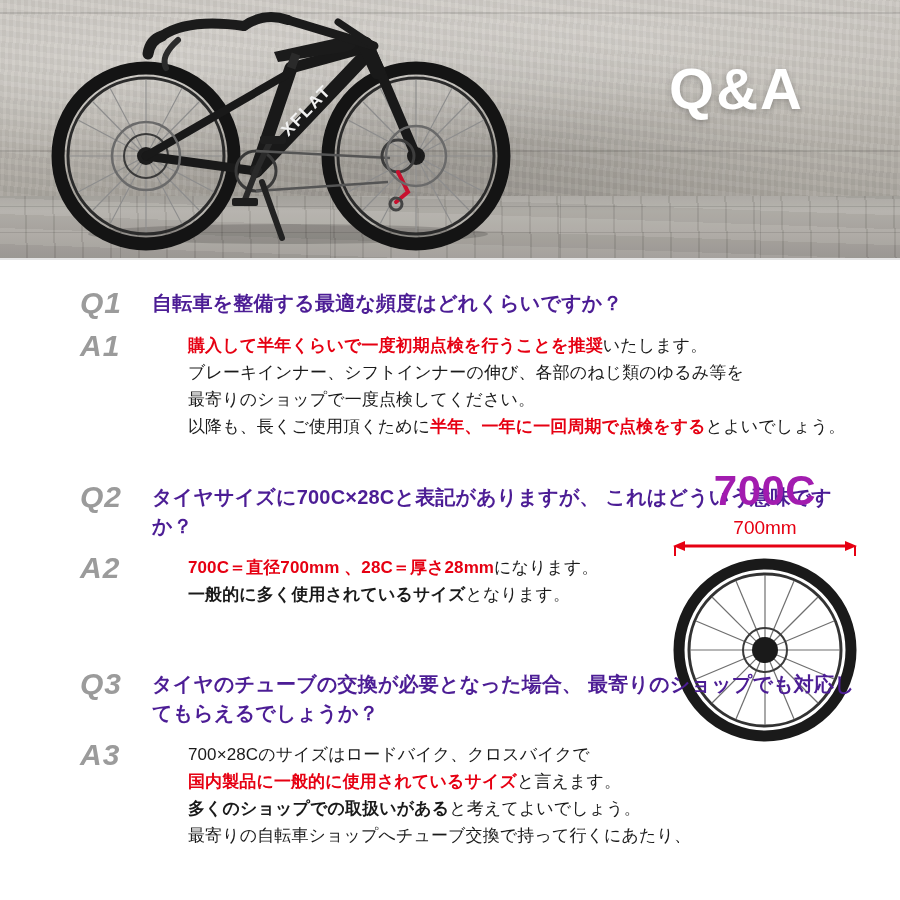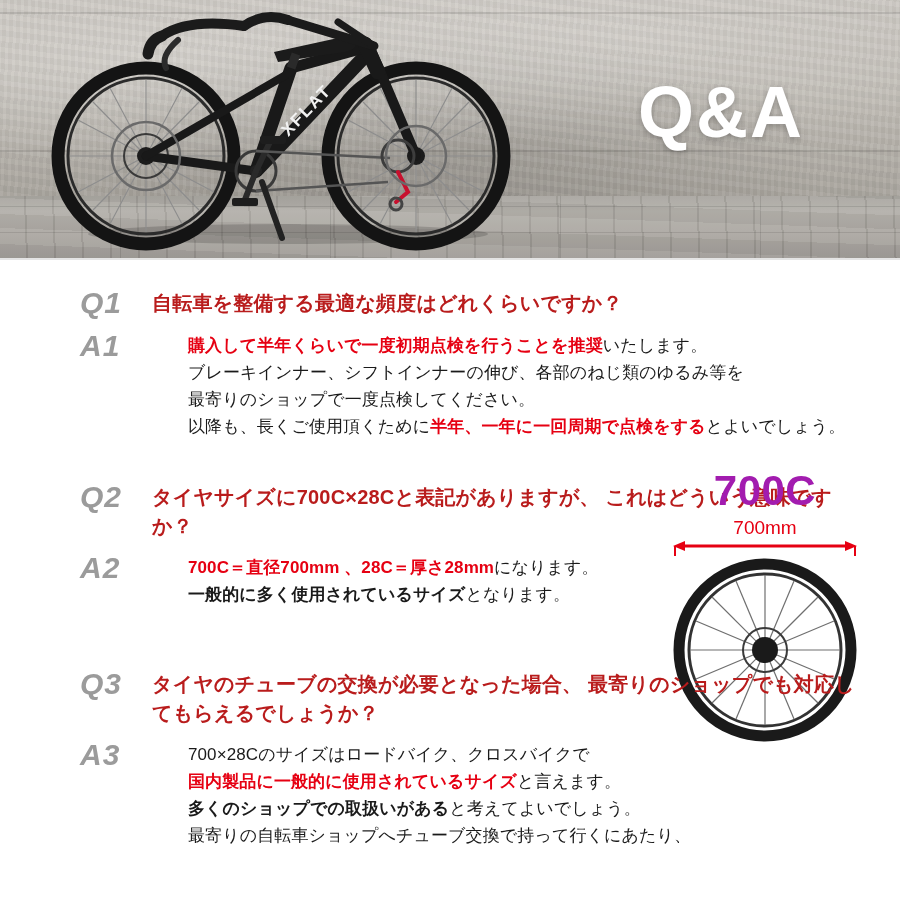--- a/index.html
+++ b/index.html
@@ -65,22 +65,22 @@
     opacity: 0.8;
   }
   .hero .paving-line {
     position: absolute;
     background: rgba(0,0,0,0.10);
   }
 
   .qa-logo {
     position: absolute;
     right: 96px;
-    top: 76px;
-    font-size: 72px;
+    top: 60px;
+    font-size: 58px;
     line-height: 1;
     font-weight: bold;
     color: #ffffff;
     letter-spacing: 2px;
     text-shadow: 0 2px 6px rgba(0,0,0,0.25);
     font-family: "Liberation Sans", "DejaVu Sans", sans-serif;
     text-align: center;
   }
 
   
@@ -117,21 +117,21 @@
     font-style: italic;
     letter-spacing: 1px;
     line-height: 1.1;
     font-family: "Liberation Sans", "DejaVu Sans", sans-serif;
     user-select: none;
   }
   .tag.a-tag { color: #9b9b9b; }
   .qtext {
     font-size: 20px;
     font-weight: bold;
-    color: #b91c1c;
+    color: #4c1d95;
     line-height: 1.45;
     padding-top: 3px;
     letter-spacing: 0.2px;
   }
   .atext {
     font-size: 17px;
     color: #1a1a1a;
     line-height: 1.58;
     padding-top: 4px;
     letter-spacing: 0.1px;

